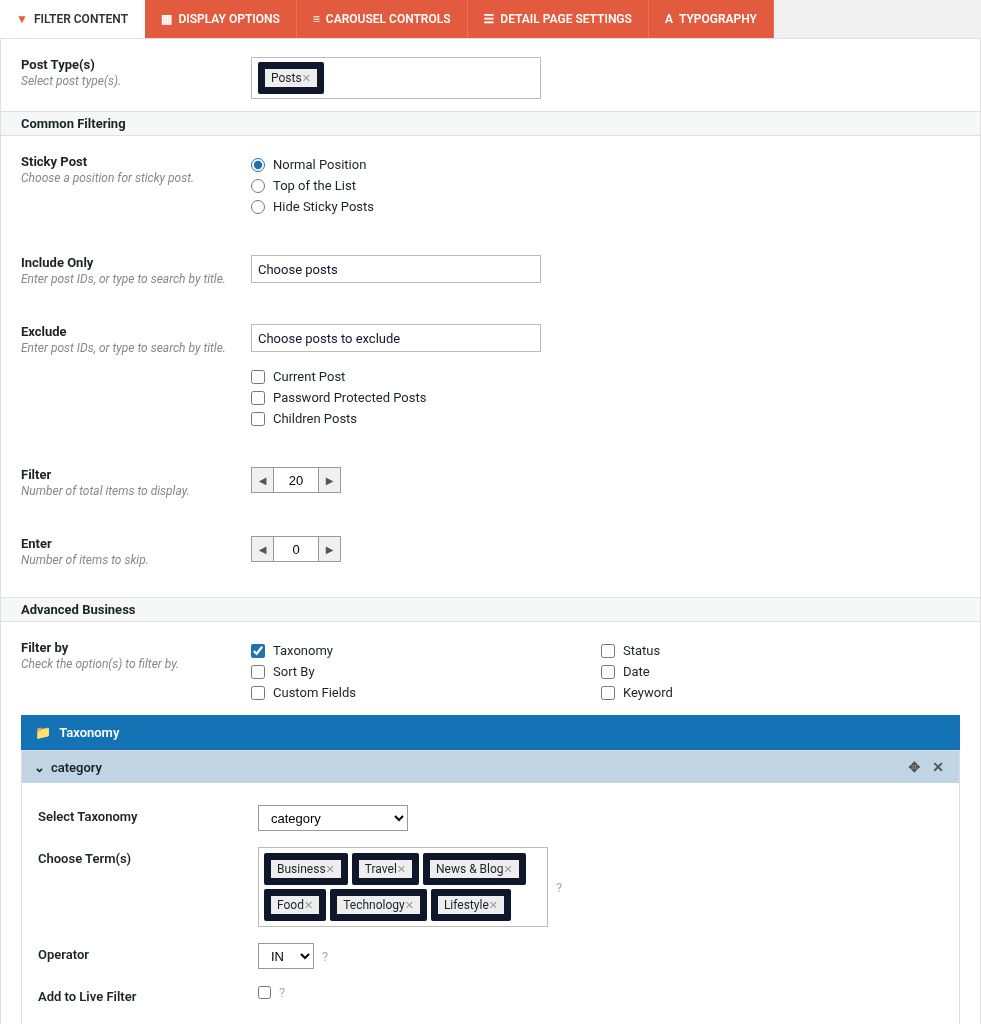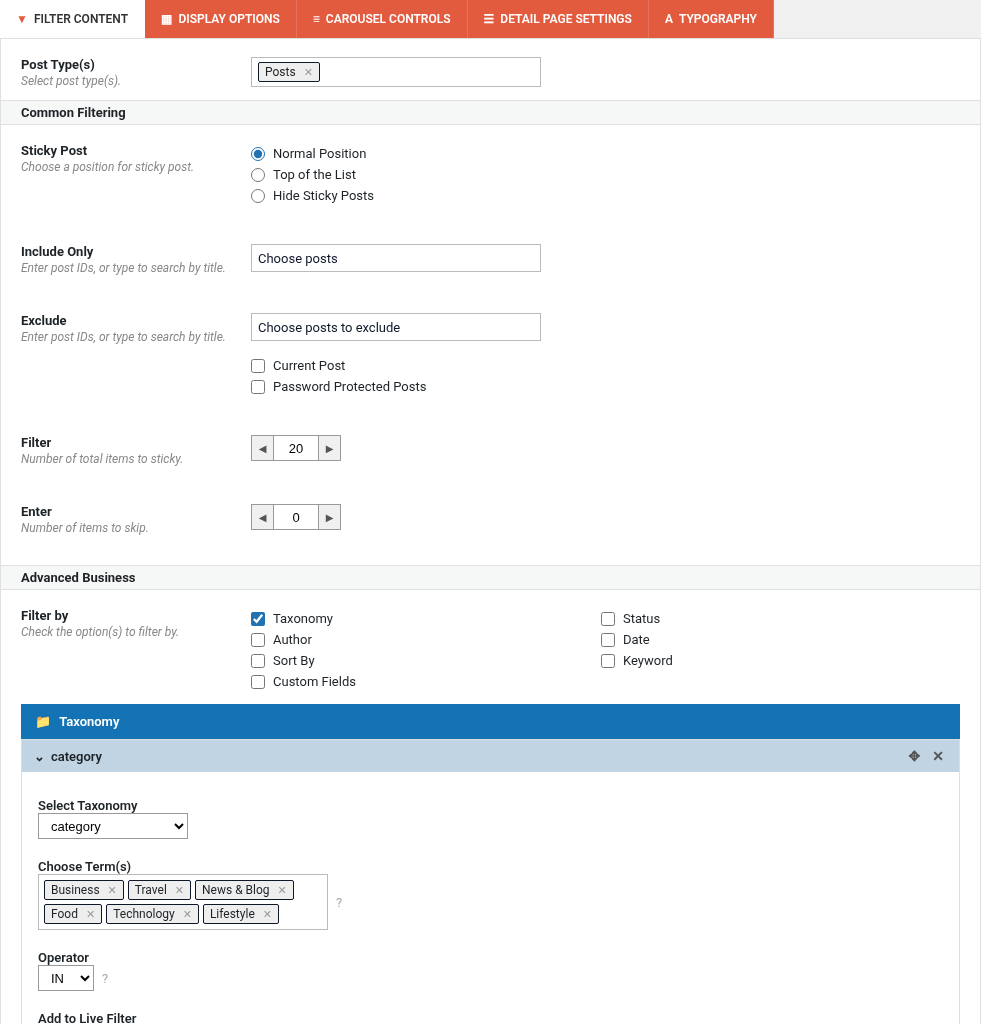--- a/index.html
+++ b/index.html
@@ -9,38 +9,38 @@
 .tab.active { background: #fff; color: #333; }
 .tab .icon { font-size: 12px; }
 .panel { background: #fff; border: 1px solid #e0e0e0; }
 .section-header { background: #f6f7f7; padding: 4px 20px; font-weight: 700; font-size: 13px; border-bottom: 1px solid #e0e0e0; border-top: 1px solid #e0e0e0; }
 .field-row { display: flex; padding: 12px 20px; }
 .field-label { width: 230px; flex-shrink: 0; }
 .field-label .title { font-weight: 700; font-size: 13px; }
 .field-label .desc { font-style: italic; color: #888; font-size: 12px; margin-top: 2px; }
 .field-control { flex: 1; }
 .token-input { border: 1px solid #bbb; padding: 4px 6px; width: 290px; min-height: 28px; display: flex; flex-wrap: wrap; gap: 4px; align-items: center; }
-.token { background: #eee; border: 1px solid #0f172a; border-radius: 2px; padding: 2px 6px; font-size: 12px; display: inline-flex; align-items: center; gap: 8px; }
+.token { background: #eee; border: 7px solid #0f172a; border-radius: 2px; padding: 2px 6px; font-size: 12px; display: inline-flex; align-items: center; gap: 0; }
 .token .x { color: #999; font-size: 11px; cursor: pointer; }
 .token-input .placeholder { color: #0f172a; font-size: 13px; }
 .radio-group label, .checkbox-group label { display: flex; align-items: center; gap: 8px; padding: 3px 0; font-size: 13px; cursor: pointer; }
 .radio-group input[type=radio], .checkbox-group input[type=checkbox] { width: 14px; height: 14px; accent-color: #2271b1; cursor: pointer; }
 .spinner { display: inline-flex; border: 1px solid #999; }
 .spinner button { width: 22px; height: 24px; background: #f0f0f0; border: none; border-right: 1px solid #999; cursor: pointer; font-size: 10px; color: #555; }
 .spinner button:last-child { border-right: none; border-left: 1px solid #999; }
 .spinner input { width: 44px; text-align: center; border: none; font-size: 13px; }
 .filter-cols { display: flex; }
 .filter-col { width: 350px; }
 .taxonomy-bar { background: #1473b5; color: #fff; padding: 10px 14px; font-weight: 600; font-size: 13px; display: flex; align-items: center; gap: 8px; margin: 0 20px; }
 .tax-repeater { margin: 0 20px; border: 1px solid #ddd; }
 .cat-head { background: #c0d4e4; padding: 8px 12px; display: flex; align-items: center; gap: 6px; font-weight: 600; font-size: 13px; }
 .cat-head .spacer { flex: 1; }
 .cat-head .ctl { color: #555; cursor: pointer; font-size: 14px; padding: 0 3px; }
 .cat-body { padding: 14px 16px; background: #fff; }
-.cat-body .row { display: flex; padding: 8px 0; align-items: flex-start; flex-direction: column; }
+.cat-body .row { display: flex; padding: 8px 0; align-items: flex-start; }
 .cat-body .row .lab { width: 220px; font-weight: 600; font-size: 13px; padding-top: 4px; }
 .cat-body .row .ctl-area { flex: 1; display: flex; align-items: center; gap: 8px; }
 select { border: 1px solid #999; padding: 4px 8px; font-size: 13px; background: #fff; height: 26px; }
 .terms-box { border: 1px solid #bbb; padding: 5px; width: 290px; display: flex; flex-wrap: wrap; gap: 4px; }
 .help { color: #aaa; font-size: 13px; cursor: help; }
 .field-row.first { padding-top: 18px; }
 .field-row.last { padding-bottom: 30px; }
 </style>
 </head>
 <body>
@@ -131,28 +131,32 @@
       </div>
       <div class="checkbox-group" style="margin-top:14px">
         <label>
             <input type="checkbox" style="">
             <span>Current Post</span>
           </label>
         <label>
             <input type="checkbox" style="">
             <span>Password Protected Posts</span>
           </label>
+        <label>
+            <input type="checkbox" style="">
+            <span>Children Posts</span>
+          </label>
       </div>
     </div>
   </div>
 
   <div class="field-row" style="padding-top:26px">
     <div class="field-label">
       <div class="title">Filter</div>
-      <div class="desc">Number of total items to sticky.</div>
+      <div class="desc">Number of total items to display.</div>
     </div>
     <div class="field-control">
       <div class="spinner">
         <button>◀</button>
         <input value="20" style="">
         <button>▶</button>
       </div>
     </div>
   </div>
 
@@ -175,24 +179,20 @@
   <div class="field-row first">
     <div class="field-label">
       <div class="title">Filter by</div>
       <div class="desc">Check the option(s) to filter by.</div>
     </div>
     <div class="field-control filter-cols">
       <div class="filter-col checkbox-group">
         <label>
             <input type="checkbox" checked="" style="">
             <span>Taxonomy</span>
-          </label>
-        <label>
-            <input type="checkbox" style="">
-            <span>Author</span>
           </label>
         <label>
             <input type="checkbox" style="">
             <span>Sort By</span>
           </label>
         <label>
             <input type="checkbox" style="">
             <span>Custom Fields</span>
           </label>
       </div>

